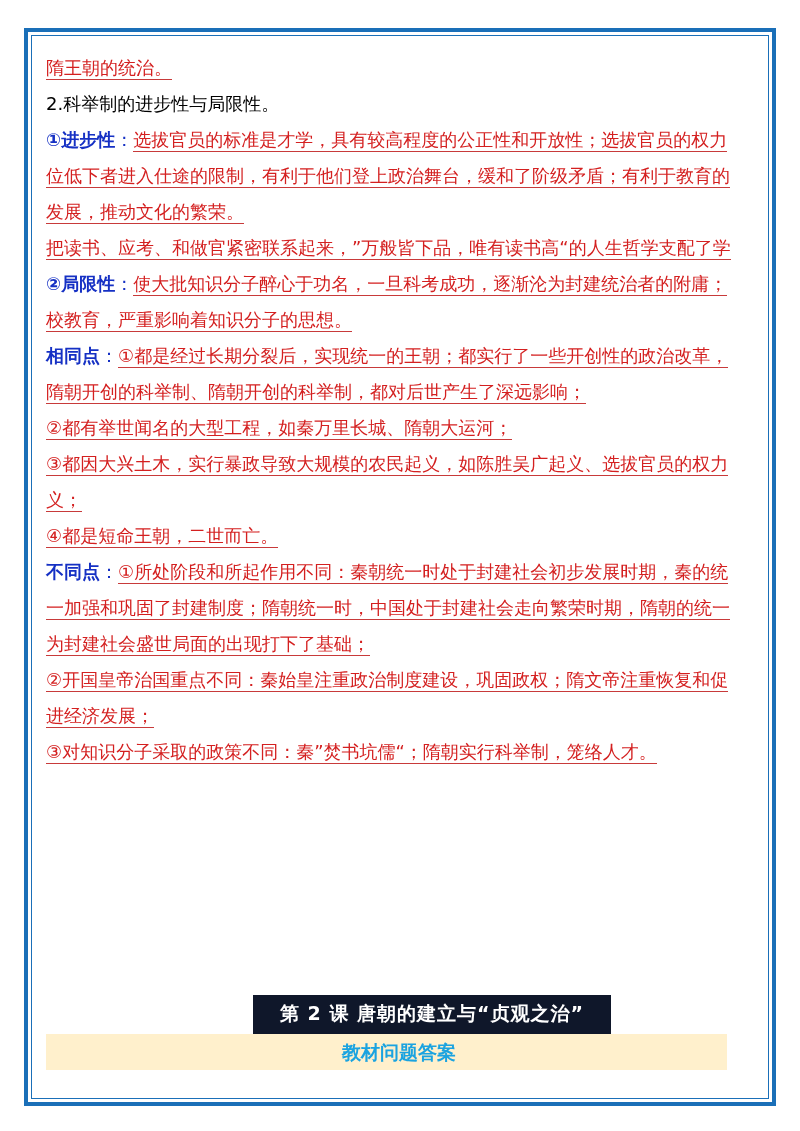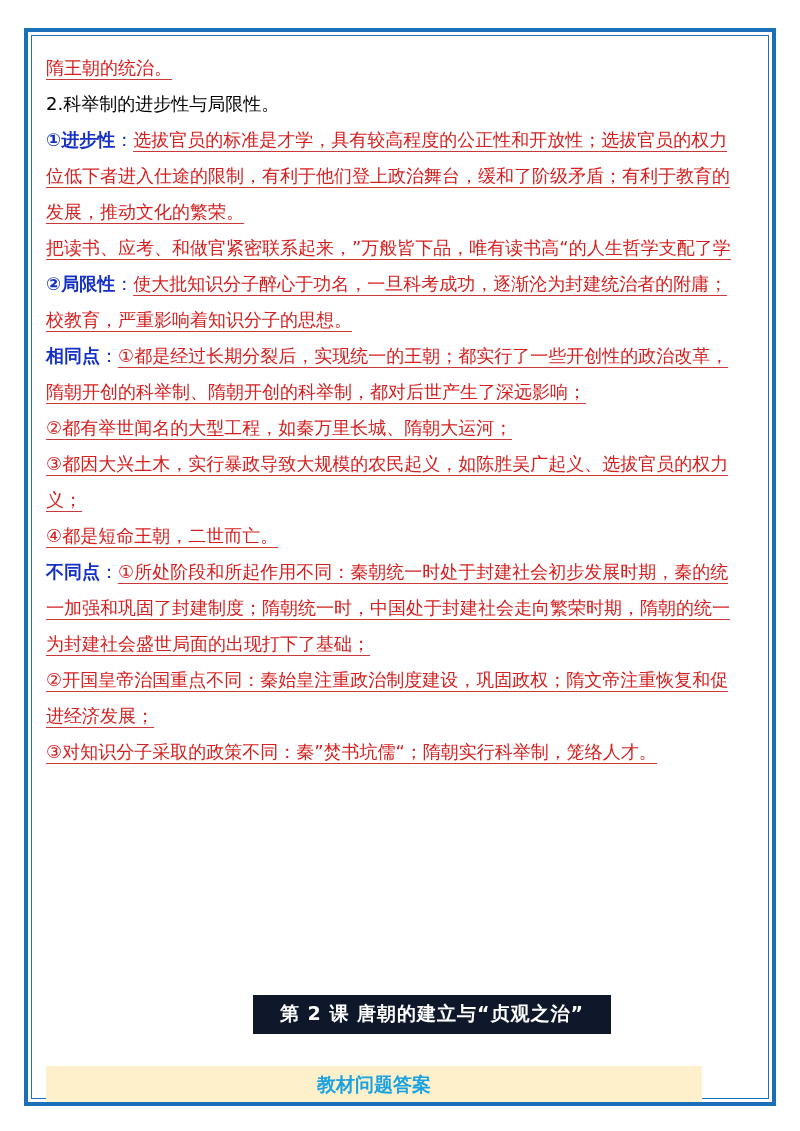--- a/index.html
+++ b/index.html
@@ -24,23 +24,23 @@
     .ul { border-bottom: 1.5px solid #c83a3a; padding-bottom: 1px; }
     .black { color: #000000; }
     .blue { color: #1530c4; font-weight: bold; }
     .colon { color: #1530c4; }
     .header-box {
       position: absolute; left: 221px; top: 995px; width: 358px; height: 39px;
       background: #0f172a; color: #ffffff; font-weight: bold; font-size: 19px;
       line-height: 36px; text-align: center; letter-spacing: 1px; margin-left: 32px;
     }
     .sub-box {
-      position: absolute; left: 46px; top: 1066px; width: 656px; height: 36px;
+      position: absolute; left: 46px; top: 1034px; width: 656px; height: 36px;
       background: #fff0cc; color: #1aa3e0; font-weight: bold; font-size: 19px;
-      line-height: 36px; text-align: center;
+      line-height: 36px; text-align: center; padding-left: 25px;
     }
   </style>
 </head>
 <body>
 
 <div class="frame-outer">
   <div class="frame-inner"></div>
 </div>
 
 <div class="content">

